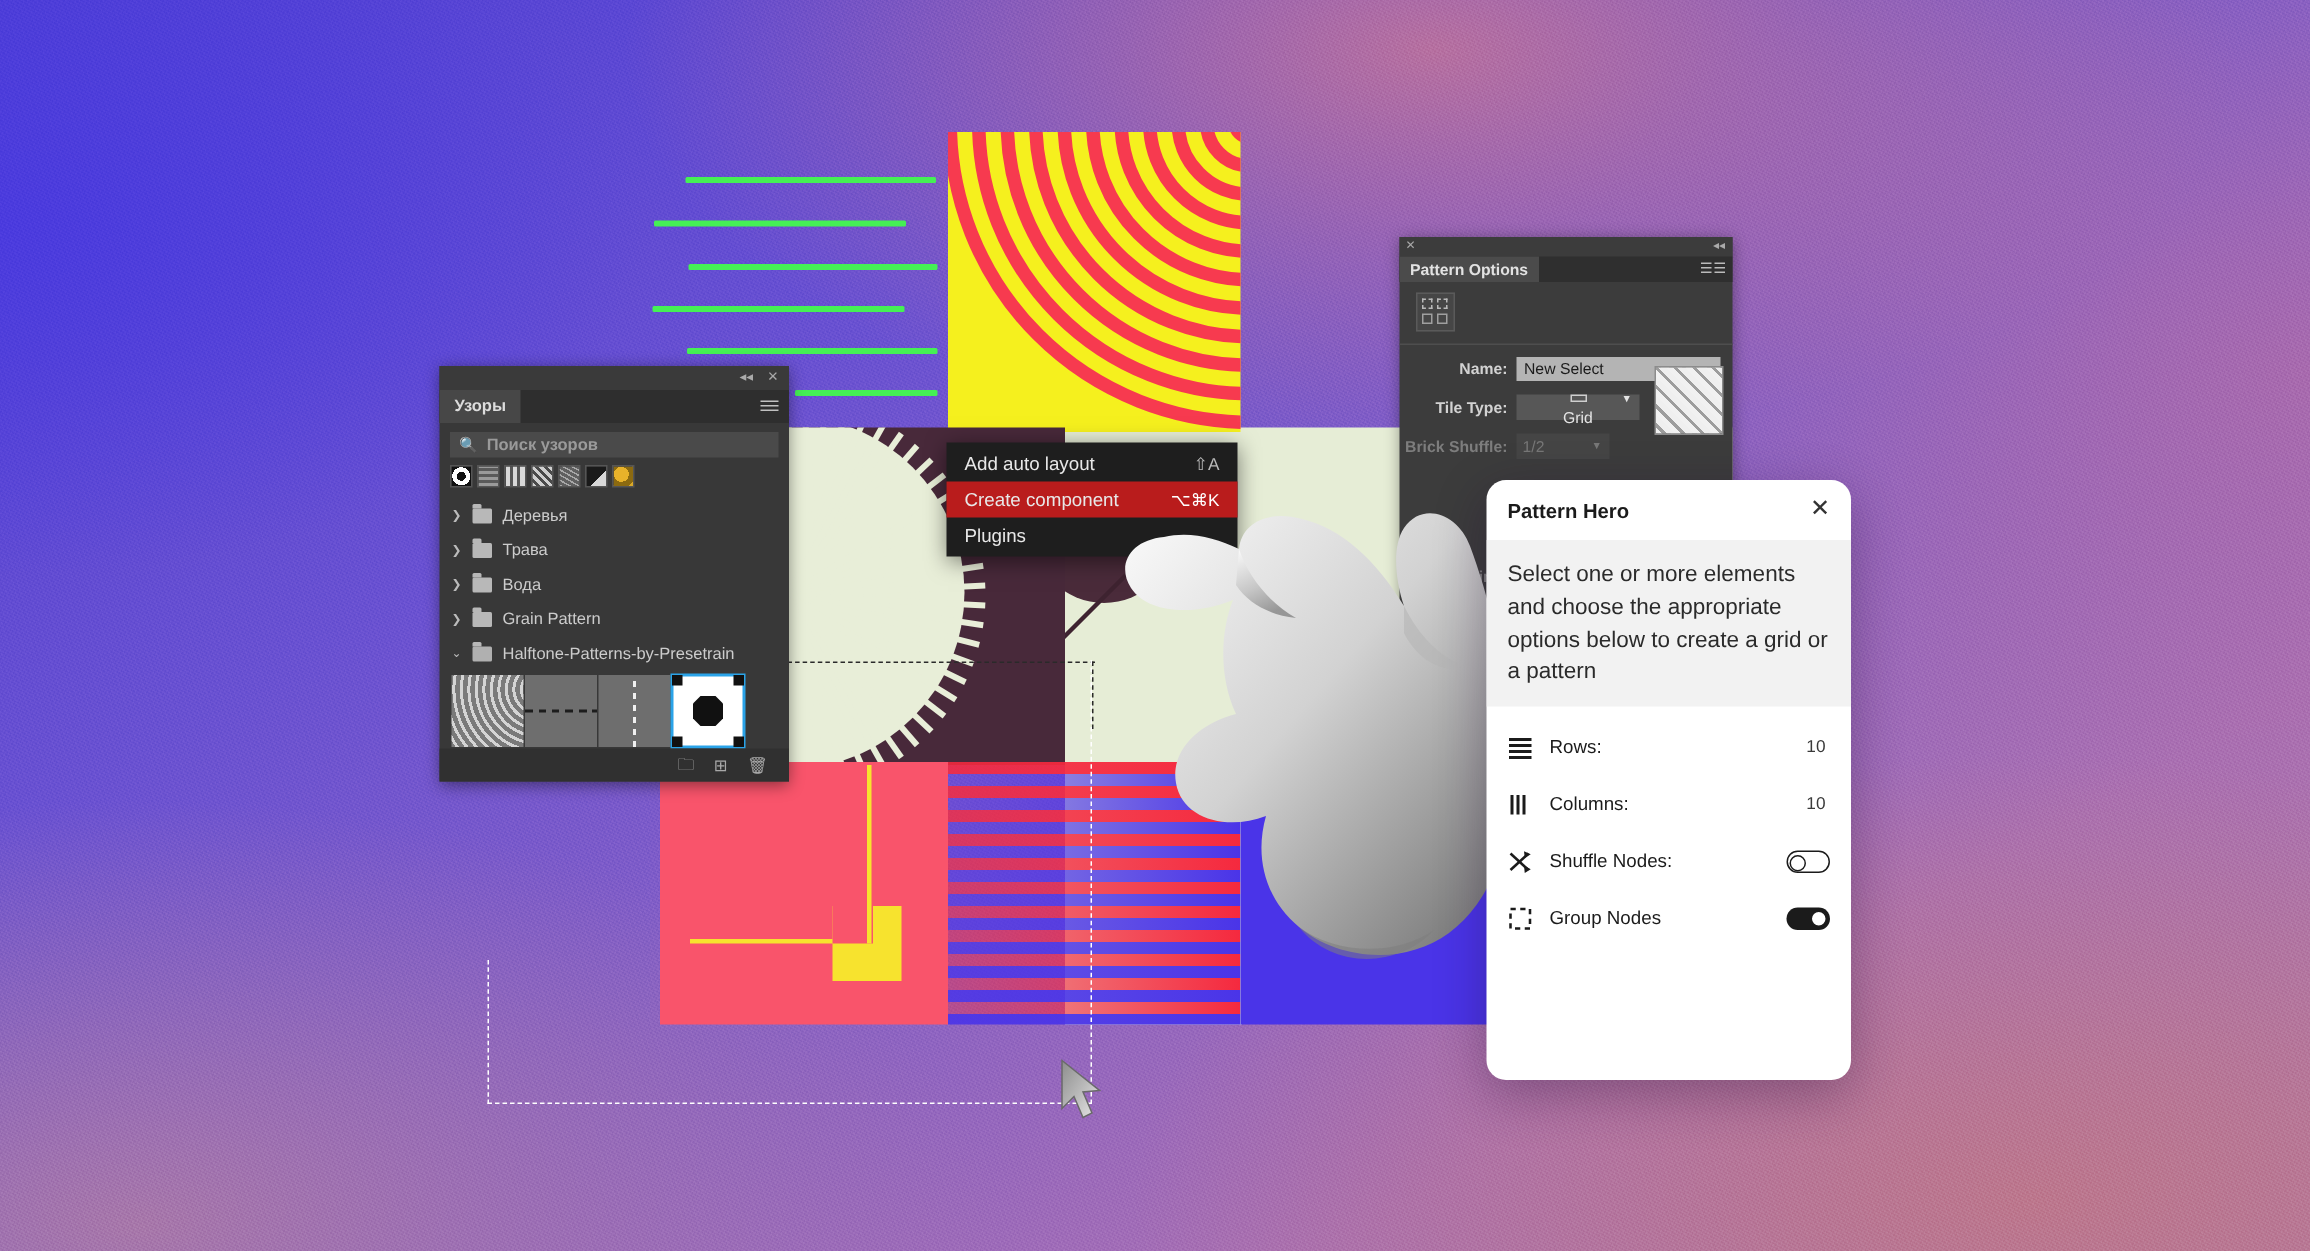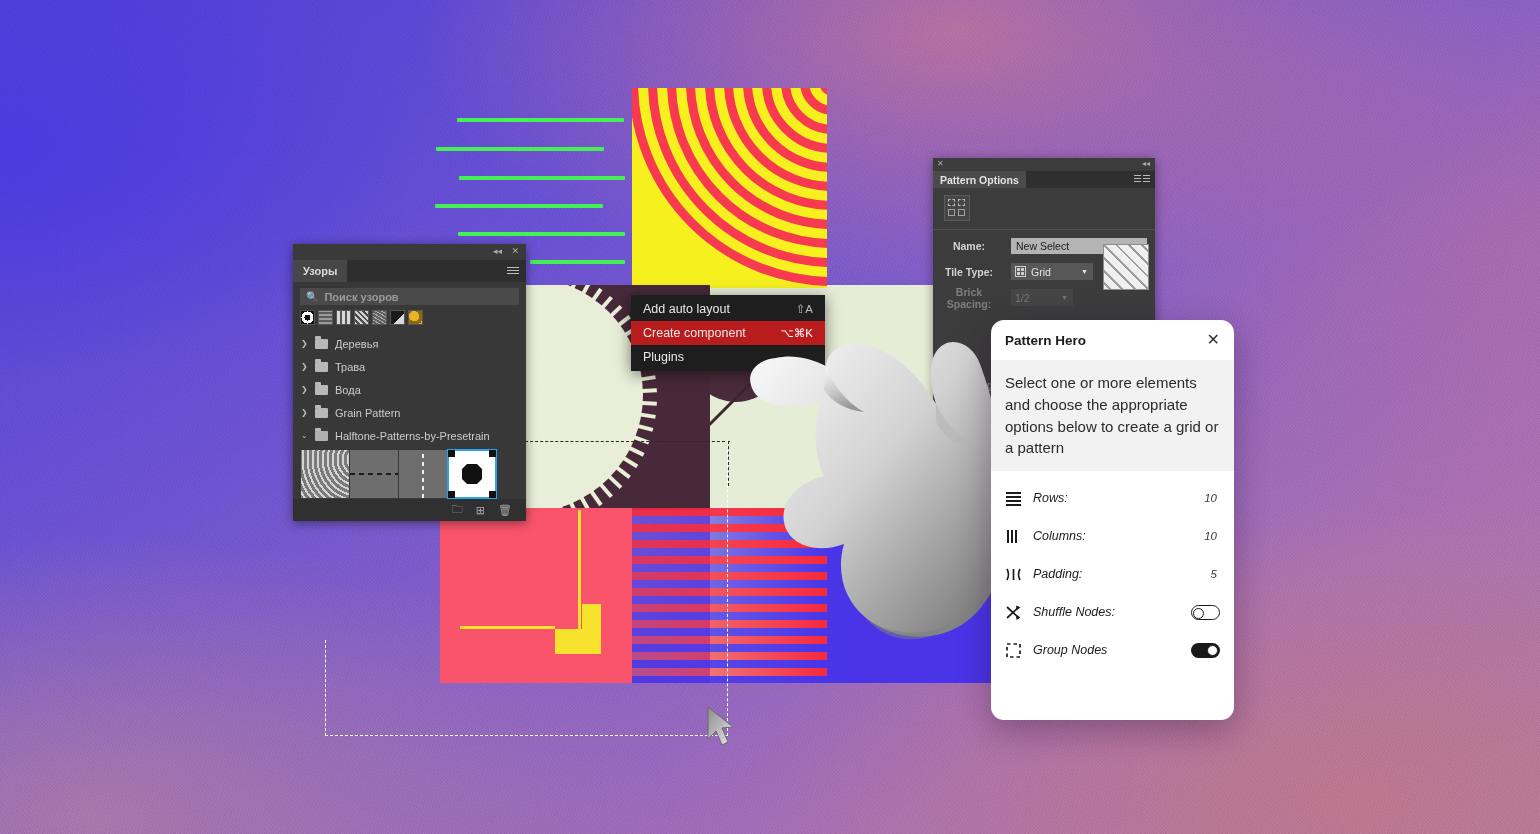--- a/index.html
+++ b/index.html
@@ -182,21 +182,21 @@
     background: #464646; position: relative;
   }
   #ai-panel .ai-tool .tcell {
     position: absolute; width: 7px; height: 7px; border: 1px dashed #b9b9b9;
   }
   #ai-panel .ai-div { height: 1px; background: #4e4e4e; margin: 8px 0 0 0; }
   #ai-panel .ai-frow {
     display: flex; align-items: center; height: 21px; margin-top: 5px; padding-right: 8px;
   }
   #ai-panel .ai-lbl {
-    width: 78px; text-align: center; padding-right: 6px; font-size: 10.5px;
+    width: 78px; text-align: right; padding-right: 6px; font-size: 10.5px;
     font-weight: bold; color: #d2d2d2; flex: none;
   }
   #ai-panel .ai-lbl.dim { color: #7d7d7d; }
   #ai-panel .ai-input {
     flex: 1; height: 16px; background: #b4b4b4; color: #1b1b1b;
     font-size: 10.5px; display: flex; align-items: center; padding: 0 5px;
   }
   #ai-panel .ai-select {
     flex: 1; height: 17px; background: #575757; color: #e4e4e4;
     font-size: 10.5px; display: flex; align-items: center; padding: 0 4px; gap: 5px;
@@ -233,21 +233,21 @@
     padding: 0 14px;
   }
   #hero .h-title { font-size: 13.5px; font-weight: bold; color: #1b1b1b; }
   #hero .h-close { font-size: 16px; color: #333; line-height: 1; }
   #hero .h-note {
     background: #f2f2f2; padding: 12px 14px; font-size: 15px; line-height: 1.45;
     color: #2b2b2b;
   }
   #hero .h-body { padding: 8px 14px 0 14px; }
   #hero .h-row {
-    height: 38px; display: flex; align-items: center; gap: 11px; font-style: italic;
+    height: 38px; display: flex; align-items: center; gap: 11px;
   }
   #hero .h-row .h-ic { width: 17px; height: 17px; flex: none; color: #1b1b1b; }
   #hero .h-row .h-lbl { flex: 1; font-size: 12.5px; color: #1b1b1b; }
   #hero .h-row .h-val { font-size: 11.5px; color: #3a3a3a; margin-right: 3px; }
   #hero .tgl {
     width: 29px; height: 15px; border-radius: 8px; position: relative; flex: none;
   }
   #hero .tgl.on { background: #1b1b1b; }
   #hero .tgl.off { background: #ffffff; border: 1.4px solid #1b1b1b; }
   #hero .tgl .knob {
@@ -518,34 +518,34 @@
 
   <div class="ai-div"></div>
 
   <div class="ai-frow">
     <div class="ai-lbl">Name:</div>
     <div class="ai-input">New Select</div>
   </div>
 
   <div class="ai-frow">
     <div class="ai-lbl">Tile Type:</div>
-    <div class="ai-select" style="margin-right:54px;">
+    <div class="ai-select" style="margin-right:54px;flex-direction:column;">
       <span class="gridic">
           <b></b>
           <b></b>
           <b></b>
           <b></b>
         </span>
       <span>Grid</span>
       <span class="car">▼</span>
     </div>
   </div>
 
   <div class="ai-frow">
-    <div class="ai-lbl dim">Brick Spacing:</div>
+    <div class="ai-lbl dim">Brick Shuffle:</div>
     <div class="ai-select dim narrow">
       <span>1/2</span>
       <span class="car">▼</span>
     </div>
   </div>
 
   <div class="ai-frow" style="margin-top:66px;">
     <div class="ai-lbl dim">H Spacing:</div>
   </div>
   <div class="ai-frow">
@@ -635,33 +635,20 @@
               <line x1="3" y1="2" x2="3" y2="15"></line>
               <line x1="7" y1="2" x2="7" y2="15"></line>
               <line x1="11" y1="2" x2="11" y2="15"></line>
             </g>
           </svg>
       </span>
       <span class="h-lbl">Columns:</span>
       <span class="h-val">10</span>
     </div>
 
-    <div class="h-row">
-      <span class="h-ic">
-        <svg width="17" height="17" viewBox="0 0 17 17">
-            <g stroke="#1b1b1b" stroke-width="1.7" fill="none">
-              <path d="M2 3 Q5 8.5 2 14"></path>
-              <line x1="8.5" y1="3" x2="8.5" y2="14"></line>
-              <path d="M15 3 Q12 8.5 15 14"></path>
-            </g>
-          </svg>
-      </span>
-      <span class="h-lbl">Padding:</span>
-      <span class="h-val">5</span>
-    </div>
 
 
     <div class="h-row">
       <span class="h-ic">
         <svg width="17" height="17" viewBox="0 0 17 17">
             <g stroke="#1b1b1b" stroke-width="1.7" fill="none">
               <path d="M2 3 L14 14"></path>
               <path d="M2 14 L14 3"></path>
             </g>
             <path d="M11 1.5 L15.5 3.5 L11.5 6 Z" fill="#1b1b1b"></path>

